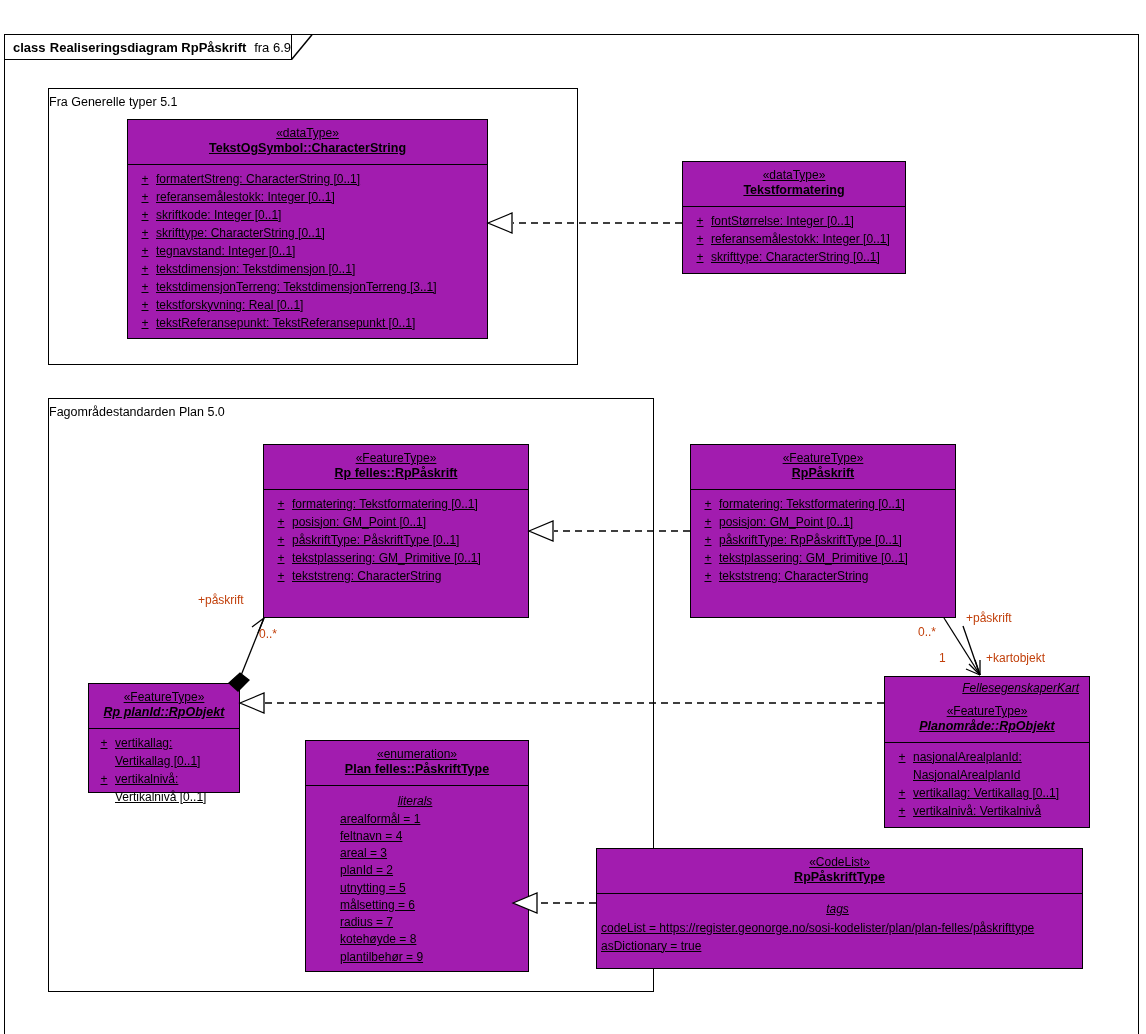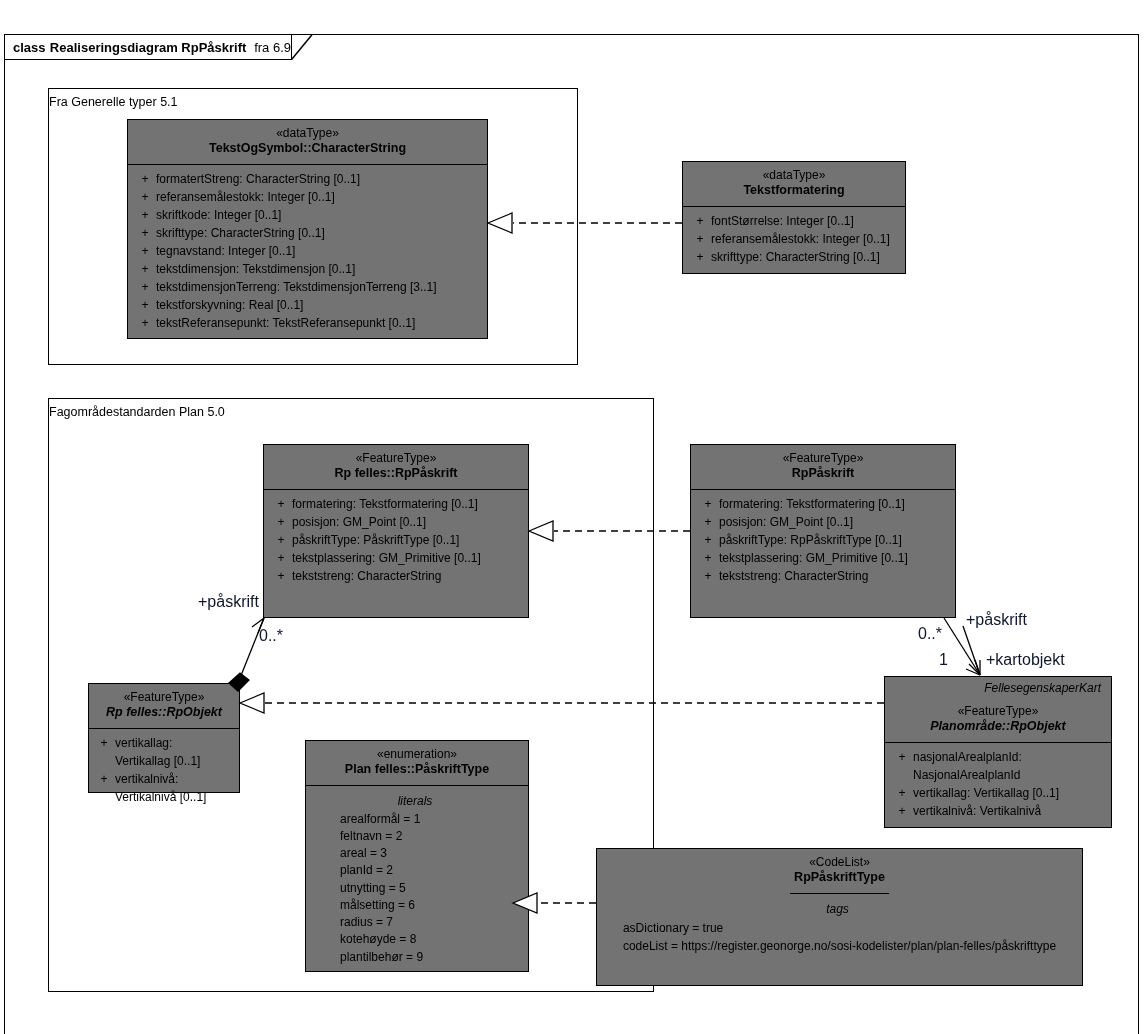--- a/index.html
+++ b/index.html
@@ -16,38 +16,38 @@
   .frame-tab .t-bold{font-weight:bold;}
   .frame-tab-slant{position:absolute;top:4px;height:26px;width:22px;overflow:hidden;}
   .frame-tab-slant svg{display:block;}
 
   
   .pkg{position:absolute;border:1.5px solid #000;box-sizing:border-box;background:#fff;}
   .pkg-label{position:absolute;top:6px;left:0;right:0;
              font-size:12.5px;color:#000;}
 
   
-  .cls{position:absolute;border:1.2px solid #000;box-sizing:border-box;background:#737373;
-       display:flex;flex-direction:column;}
+  .cls{position:absolute;border:1.2px solid #000;box-sizing:border-box;background:#a21caf;
+       display:flex;flex-direction:column;text-decoration:underline;}
   .cls-head{border-bottom:1.2px solid #000;padding:6px 4px 7px 4px;text-align:center;line-height:1.25;}
   .stereo{font-size:12px;color:#000;}
   .cname{font-size:12.5px;font-weight:bold;color:#000;}
   .cname.italic{font-style:italic;}
   .tagline{font-size:12px;font-style:italic;text-align:right;padding:4px 6px 2px 0;color:#000;}
   .cls-body{flex:1;padding:6px 4px 6px 6px;}
   .attr{display:flex;font-size:12px;color:#000;line-height:1.42;margin-bottom:1px;}
   .attr .vis{width:22px;flex:0 0 22px;text-align:center;}
   .attr .txt{flex:1;}
   .sect-title{font-size:12px;font-style:italic;text-align:center;margin:2px 0 3px 0;color:#000;}
   .lit{font-size:12px;color:#000;line-height:1.44;padding-left:34px;}
   .tagrow{font-size:12px;color:#000;line-height:1.5;padding-left:4px;}
 
   
   .svg-layer{position:absolute;left:0;top:0;width:1146px;height:1034px;pointer-events:none;}
-  .lbl{position:absolute;font-size:16px;color:#0f172a;white-space:nowrap;}
+  .lbl{position:absolute;font-size:12px;color:#c2410c;white-space:nowrap;}
 </style>
 </head>
 <body>
 
 <div id="canvas">
 
   <div class="frame"></div>
 
   <div class="frame-tab" style="width:288px;">
     <span class="t-bold">class</span>
@@ -190,21 +190,21 @@
       <div class="attr">
           <span class="vis">+</span>
           <span class="txt">tekststreng: CharacterString</span>
         </div>
     </div>
   </div>
 
   <div class="cls" style="left:88px;top:653px;width:152px;height:110px;">
     <div class="cls-head">
       <div class="stereo">«FeatureType»</div>
-      <div class="cname italic">Rp felles::RpObjekt</div>
+      <div class="cname italic">Rp planId::RpObjekt</div>
     </div>
     <div class="cls-body" style="padding-left:4px;">
       <div class="attr">
           <span class="vis">+</span>
           <span class="txt">vertikallag:</span>
         </div>
       <div class="attr">
           <span class="vis"></span>
           <span class="txt">Vertikallag [0..1]</span>
         </div>
@@ -220,32 +220,32 @@
   </div>
 
   <div class="cls" style="left:305px;top:710px;width:224px;height:232px;">
     <div class="cls-head">
       <div class="stereo">«enumeration»</div>
       <div class="cname">Plan felles::PåskriftType</div>
     </div>
     <div class="cls-body" style="padding-left:0;">
       <div class="sect-title">literals</div>
       <div class="lit">arealformål = 1</div>
-      <div class="lit">feltnavn = 2</div>
+      <div class="lit">feltnavn = 4</div>
       <div class="lit">areal = 3</div>
       <div class="lit">planId = 2</div>
       <div class="lit">utnytting = 5</div>
       <div class="lit">målsetting = 6</div>
       <div class="lit">radius = 7</div>
       <div class="lit">kotehøyde = 8</div>
       <div class="lit">plantilbehør = 9</div>
     </div>
   </div>
 
-  <div class="cls" style="left:884px;top:646px;width:228px;height:152px;">
+  <div class="cls" style="left:884px;top:646px;width:206px;height:152px;">
     <div class="cls-head" style="padding-top:0;">
       <div class="tagline">FellesegenskaperKart</div>
       <div class="stereo" style="margin-top:6px;">«FeatureType»</div>
       <div class="cname italic">Planområde::RpObjekt</div>
     </div>
     <div class="cls-body">
       <div class="attr">
           <span class="vis">+</span>
           <span class="txt">nasjonalArealplanId:</span>
         </div>
@@ -257,29 +257,29 @@
           <span class="vis">+</span>
           <span class="txt">vertikallag: Vertikallag [0..1]</span>
         </div>
       <div class="attr">
           <span class="vis">+</span>
           <span class="txt">vertikalnivå: Vertikalnivå</span>
         </div>
     </div>
   </div>
 
-  <div class="cls" style="left:596px;top:818px;width:487px;height:138px;align-items:center;">
+  <div class="cls" style="left:596px;top:818px;width:487px;height:121px;">
     <div class="cls-head">
       <div class="stereo">«CodeList»</div>
       <div class="cname">RpPåskriftType</div>
     </div>
     <div class="cls-body" style="padding-left:0;">
       <div class="sect-title">tags</div>
+      <div class="tagrow">codeList = https://register.geonorge.no/sosi-kodelister/plan/plan-felles/påskrifttype</div>
       <div class="tagrow">asDictionary = true</div>
-      <div class="tagrow">codeList = https://register.geonorge.no/sosi-kodelister/plan/plan-felles/påskrifttype</div>
     </div>
   </div>
 
   <svg class="svg-layer">
     
     <g>
       <path d="M682,193 L513,193" stroke="#000" stroke-width="1.3" fill="none" stroke-dasharray="7,5"></path>
       <path d="M488,193 L512,183 L512,203 Z" stroke="#000" stroke-width="1.3" fill="#fff"></path>
     </g>
 

